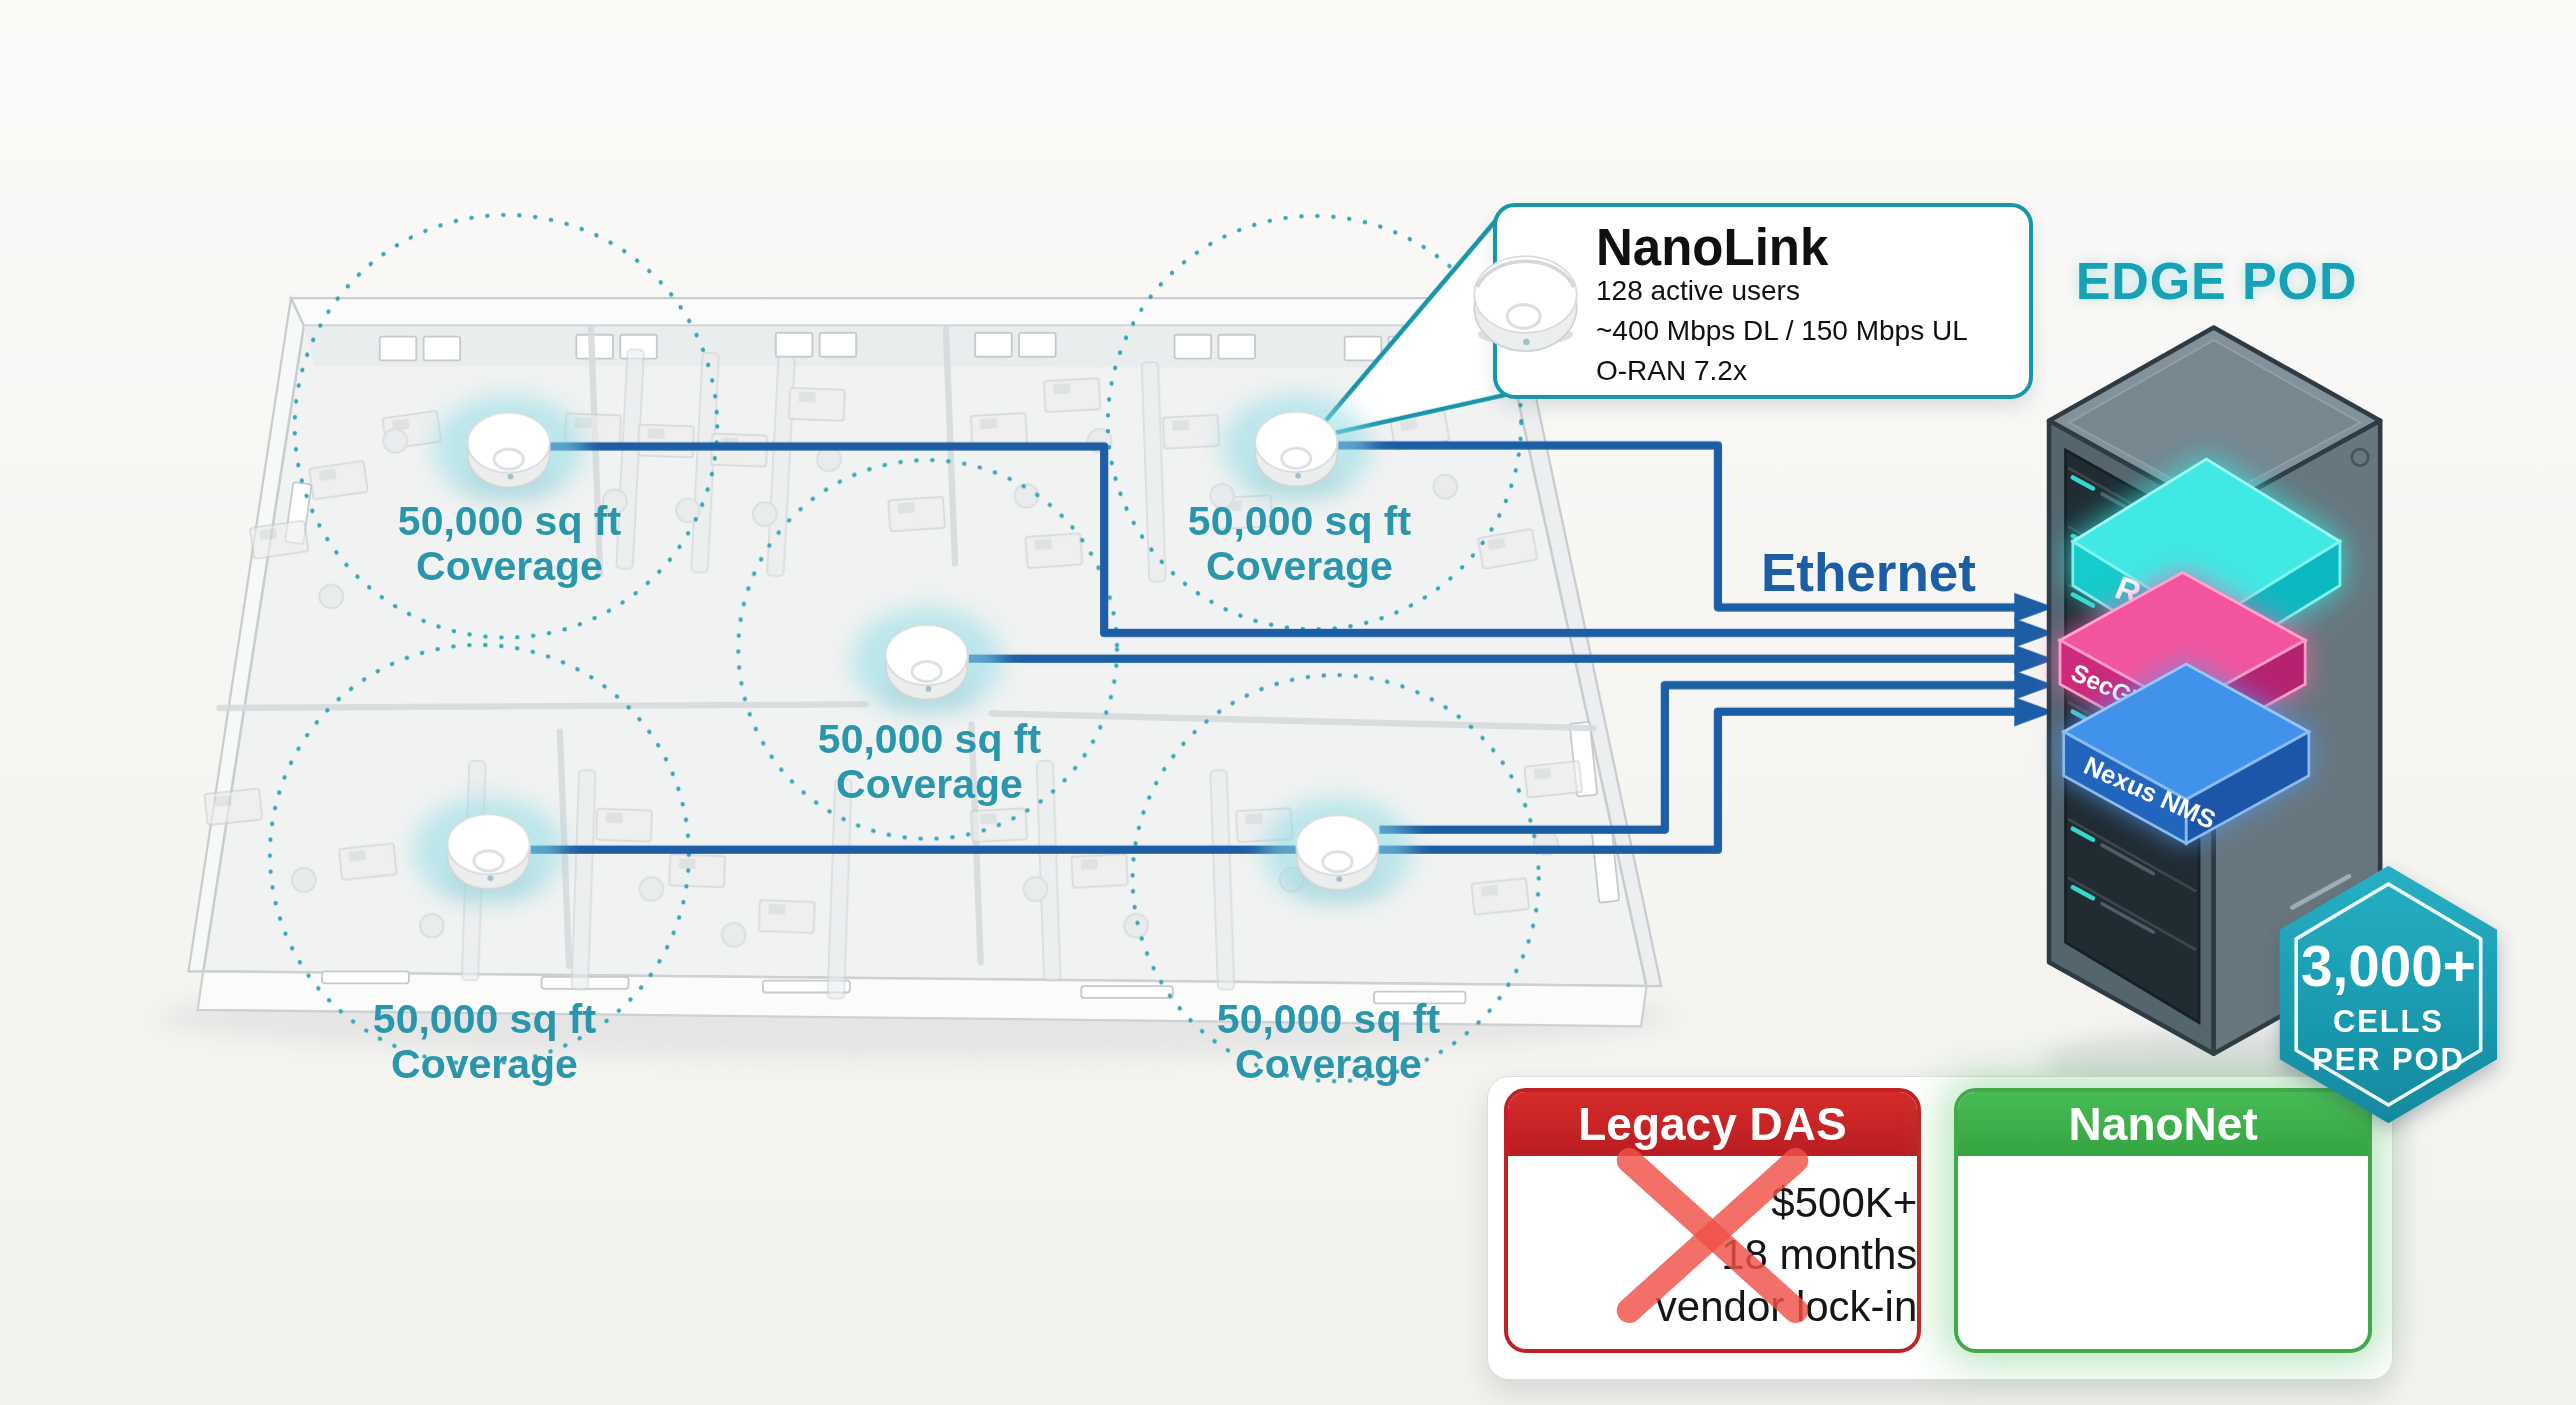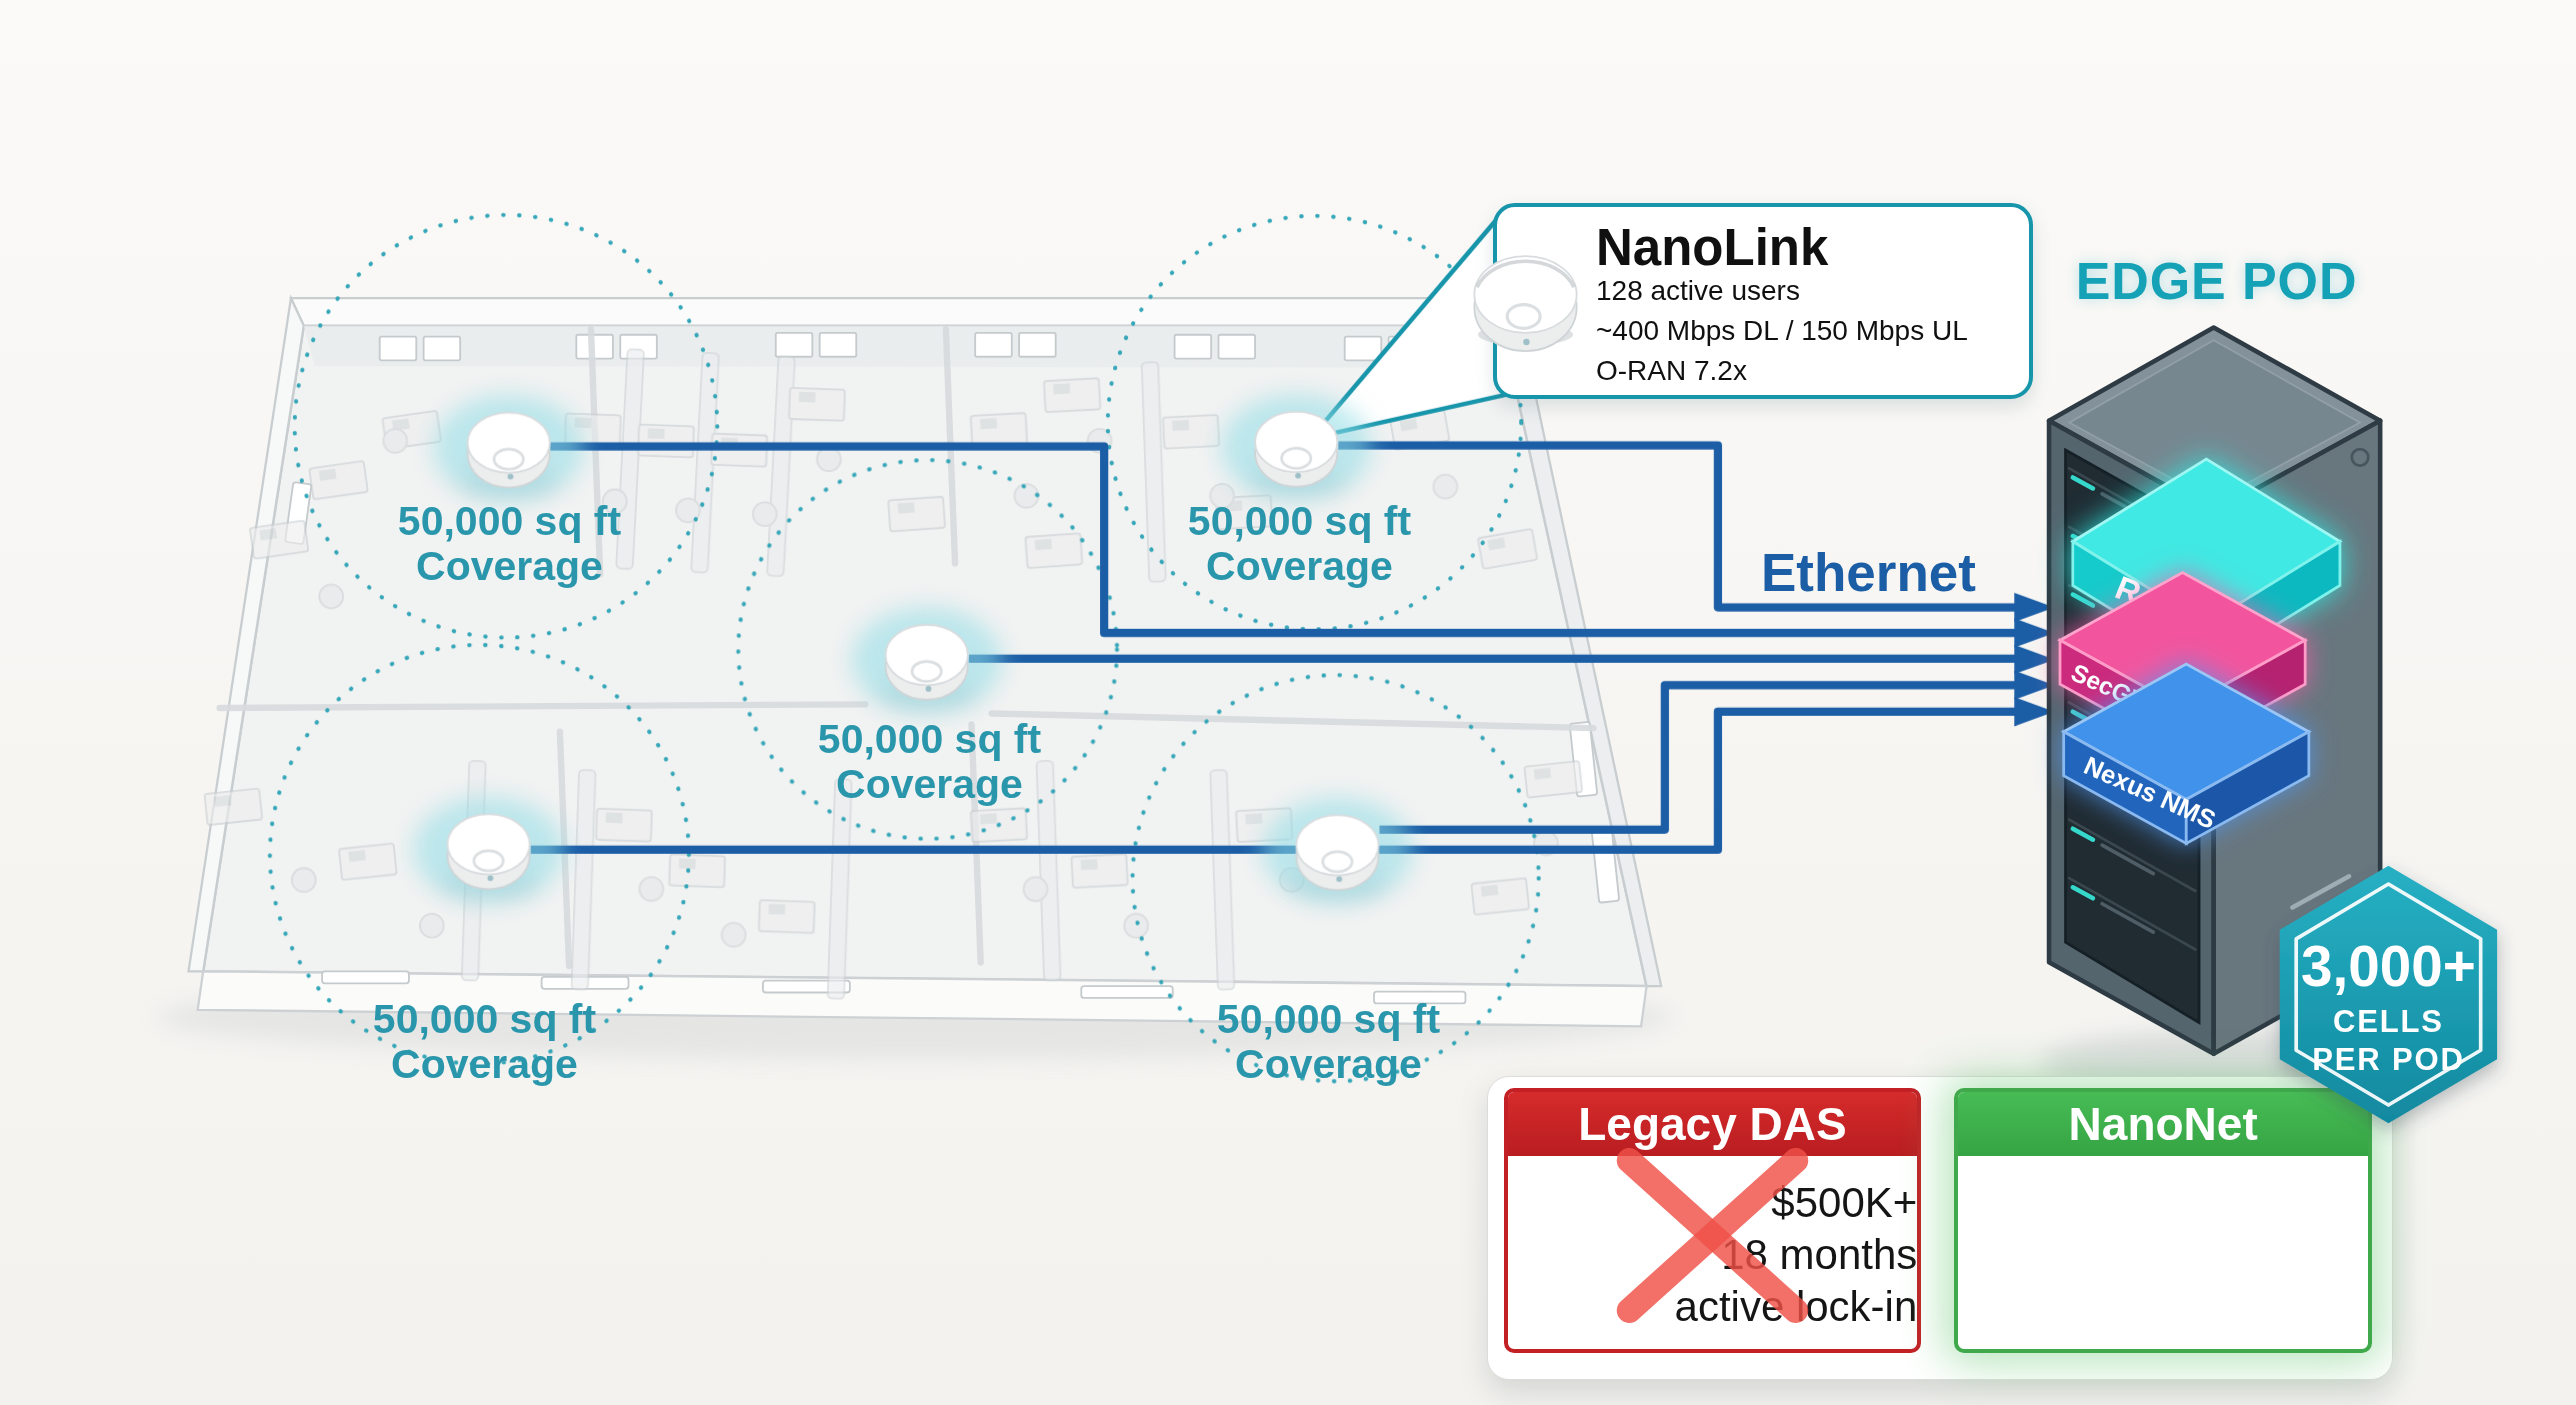--- a/index.html
+++ b/index.html
@@ -31,21 +31,21 @@
 
   .eth{left:1761px;top:542px;font-size:53px;font-weight:700;color:#1c5ea6;}
   .edgepod{left:2049px;top:251px;width:335px;text-align:center;font-size:52px;
     font-weight:700;color:#16a2b6;letter-spacing:0.9px;
     text-shadow:0 0 12.8px rgba(40,170,190,.3);}
 
   .panel{left:1487px;top:1076px;width:906px;height:304px;background:#ffffff;
     border:1.8px solid #dcdcda;border-radius:22px;z-index:30;
     box-shadow:0 12.8px 27.4px rgba(110,120,120,.22);
     display:flex;gap:33px;padding:11px 20px 25.6px 15.6px;}
-  .card{flex:1;position:relative;border-radius:10px;overflow:hidden;background:#fff;}
+  .card{flex:1;position:relative;border-radius:22px;overflow:hidden;background:#fff;}
   .card-hd{height:64px;display:flex;align-items:center;justify-content:center;
     color:#fff;font-size:46px;font-weight:700;}
   .card-bd{height:calc(100% - 64px);display:flex;flex-direction:column;
     align-items:flex-end;justify-content:center;font-size:42px;line-height:52px;
     color:#151515;padding-top:3.7px;}
   .card-bd sup{font-size:24px;}
   .legacy{border:4.6px solid #c32026;}
   .legacy .card-hd{background:linear-gradient(180deg,#d62b2b,#b91d21);}
   .nanonet{border:4.6px solid #3fa94c;box-shadow:0 0 44px 9.1px rgba(94,196,104,.45);}
   .nanonet .card-hd{background:linear-gradient(180deg,#47bc55,#35a443);}
@@ -344,21 +344,21 @@
   <div class="abs spec spec-1">~400 Mbps DL / 150 Mbps UL</div>
   <div class="abs spec spec-2">O-RAN 7.2x</div>
 </div>
 
 <div class="panel abs">
   <div class="card legacy">
     <div class="card-hd">Legacy DAS</div>
     <div class="card-bd">
       <div>$500K+</div>
       <div>18 months</div>
-      <div>active lock-in</div>
+      <div>vendor lock-in</div>
     </div>
     <div class="xmark">
       <span class="xbar xb1"></span>
           <span class="xbar xb2"></span>
     </div>
   </div>
   <div class="card nanonet">
     <div class="card-hd">NanoNet</div>
   </div>
 </div>

